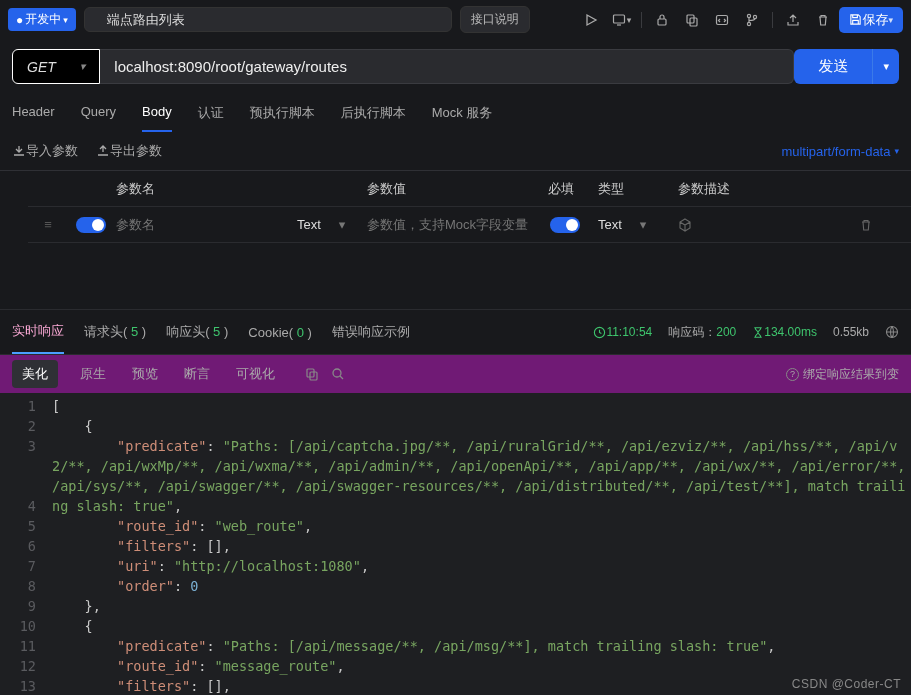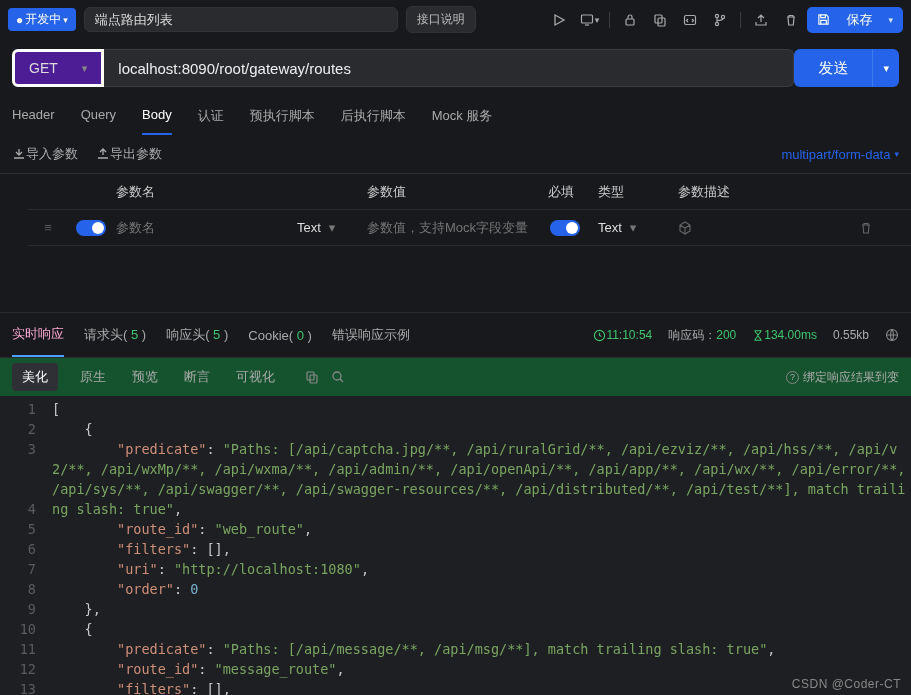--- a/index.html
+++ b/index.html
@@ -26,23 +26,23 @@
   padding: 3px 8px;
   border-radius: 4px;
   display: flex;
   align-items: center;
   gap: 2px;
 }
 .title-input {
   background: #2a2b2f;
   border: 1px solid #333;
   color: #ddd;
-  padding: 4px 10px;
+  padding: 4px 22px;
   border-radius: 6px;
-  width: 314px;
+  width: 368px;
   font-size: 13px;
 }
 .api-desc-btn {
   background: #2a2b2f;
   border: 1px solid #333;
   color: #bbb;
   padding: 4px 10px;
   border-radius: 6px;
   font-size: 12px;
 }
@@ -68,39 +68,40 @@
   background: #3a3b3f;
   margin: 0 4px;
 }
 .save-btn {
   background: #2563eb;
   color: #fff;
   padding: 4px 10px;
   border-radius: 5px;
   display: flex;
   align-items: center;
-  gap: 16px;
+  gap: 0;
   font-size: 13px;
 }
 .url-row {
   display: flex;
   padding: 10px 12px;
   gap: 0;
   background: #18191c;
 }
 .method-sel {
-  background: #4c1d95;
-  border: 3px solid #ffffff;
+  background: #000000;
+  border: 1px solid #ffffff;
   color: #ddd;
   padding: 8px 14px;
   border-radius: 6px 0 0 6px;
   font-size: 14px;
   display: flex;
   align-items: center;
   gap: 24px;
+  font-style: italic;
 }
 .url-input {
   flex: 1;
   background: #2a2b2f;
   border: 1px solid #3a3b40;
   border-left: none;
   color: #eee;
   padding: 8px 14px;
   font-size: 15px;
   border-radius: 0 6px 6px 0;
@@ -193,21 +194,21 @@
   top: 2px;
   right: 2px;
 }
 .cell-input {
   background: transparent;
   border: none;
   color: #888;
   font-size: 13px;
   width: 100%;
 }
-.type-text { color: #ddd; display: flex; align-items: flex-start; gap: 8px; }
+.type-text { color: #ddd; display: flex; align-items: flex-start; gap: 18px; }
 .type-caret { color:#777; }
 .empty-space { height: 66px; background: #18191c; }
 .resp-tabs-row {
   display: flex;
   align-items: center;
   padding: 0 12px;
   gap: 20px;
   background: #18191c;
   border-top: 1px solid #2a2b2f;
   border-bottom: 1px solid #2a2b2f;
@@ -230,21 +231,21 @@
   align-items: center;
   font-size: 12px;
 }
 .meta-item { display: flex; align-items: center; color: #aaa; }
 .green { color: #3ec46d; }
 .view-tabs {
   display: flex;
   align-items: center;
   padding: 0 12px;
   gap: 18px;
-  background: #14532d;
+  background: #701a75;
   font-size: 13px;
 }
 .view-tab {
   padding: 10px 4px;
   color: #aaa;
   cursor: pointer;
 }
 .view-tab.active {
   color: #fff;
   background: #2f3035;

